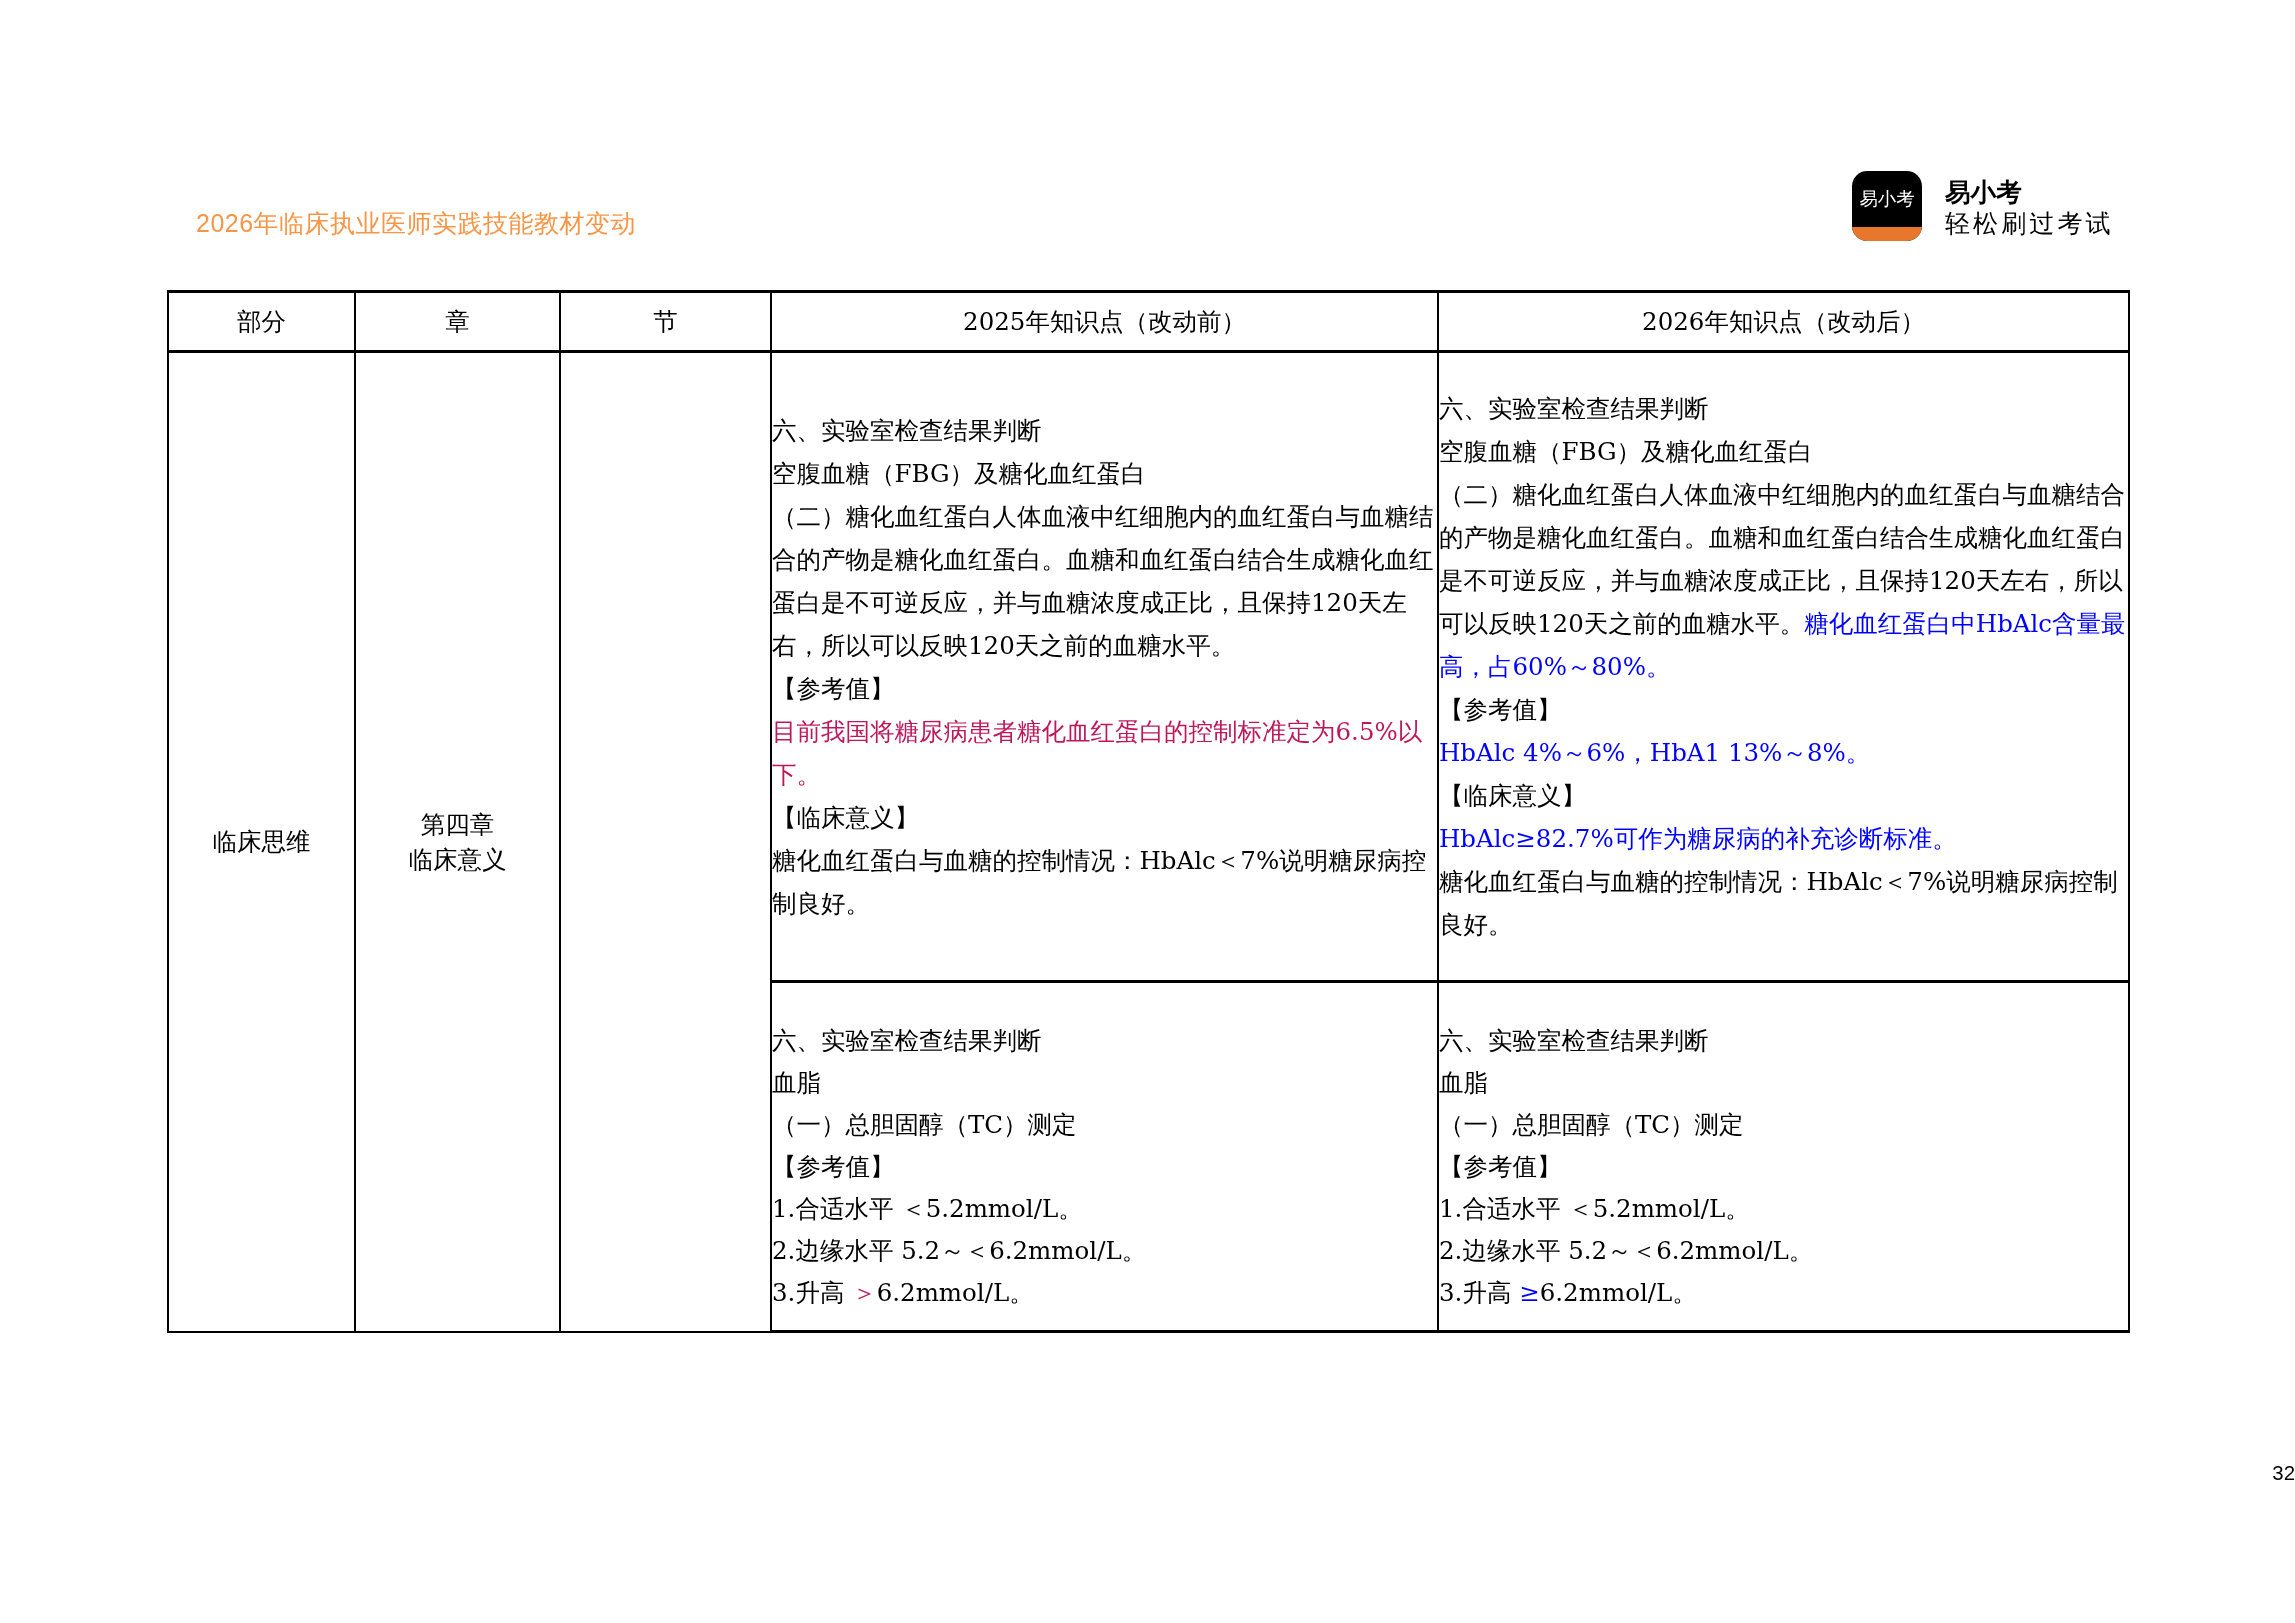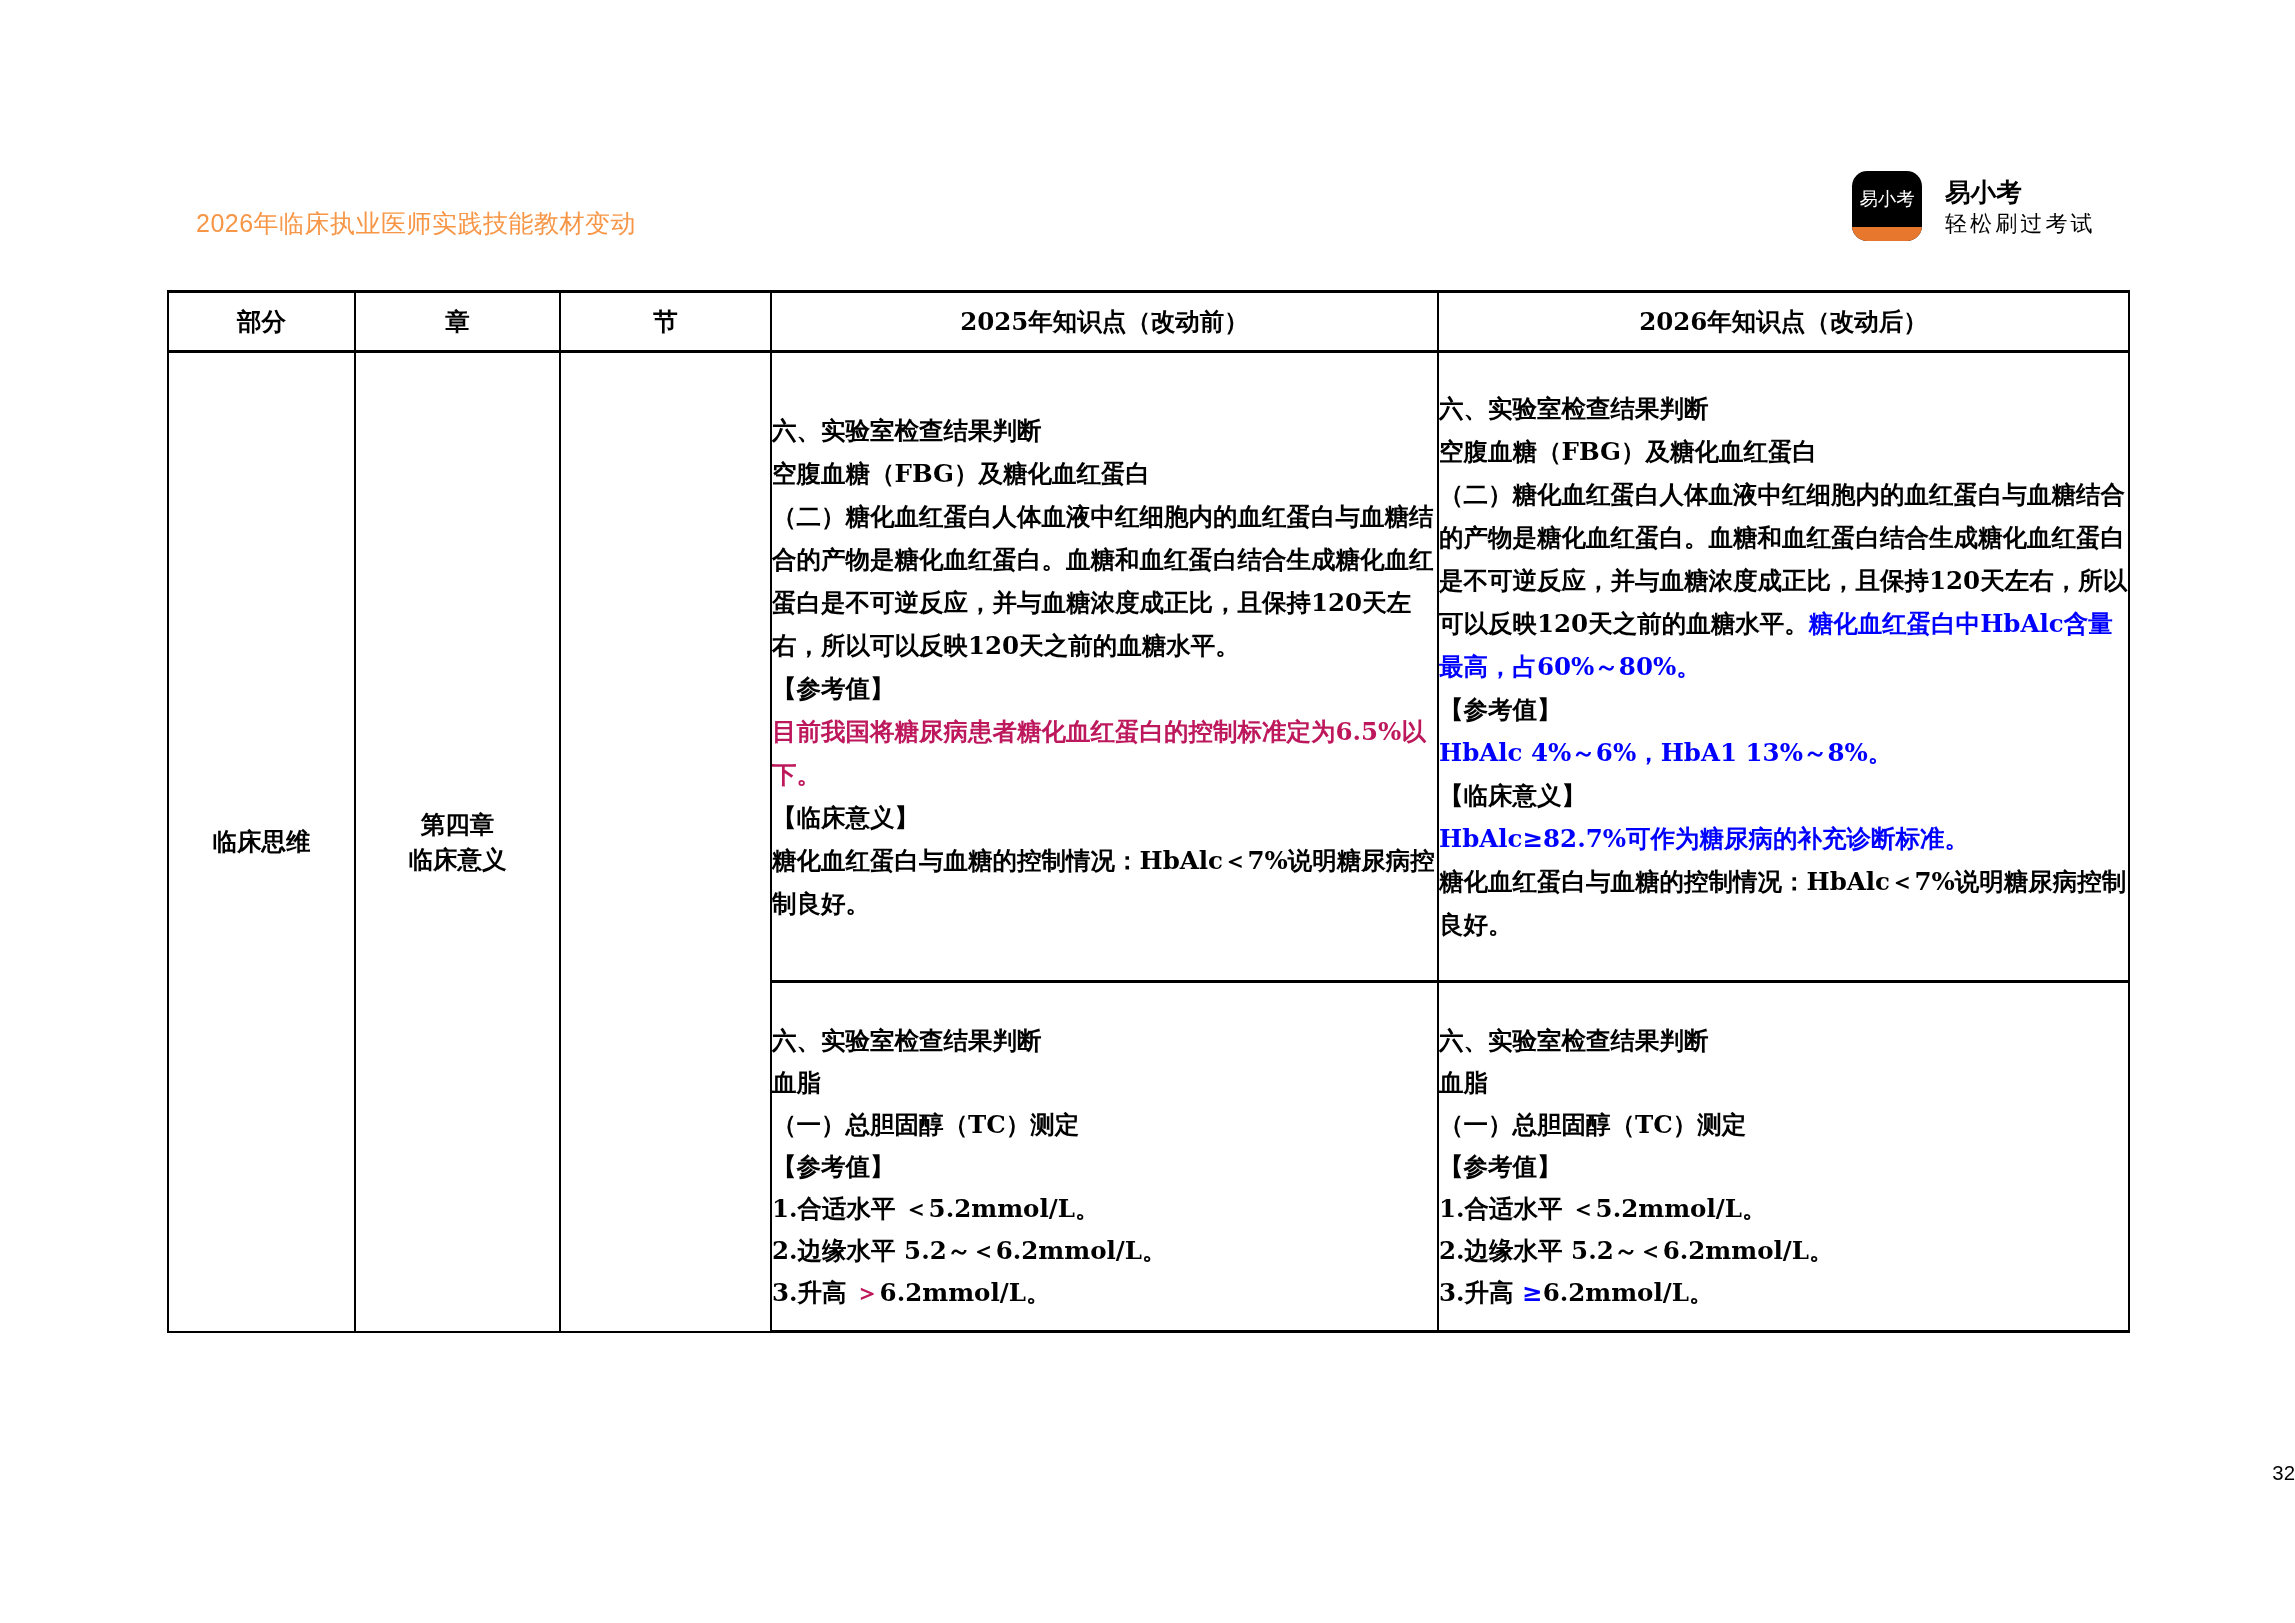--- a/index.html
+++ b/index.html
@@ -8,24 +8,24 @@
   .title { position:absolute; left:196px; top:207px; font-size:25px; color:#f79646;
            font-family:"Liberation Sans","DejaVu Sans",sans-serif; letter-spacing:0.5px; }
   .logo { position:absolute; left:1852px; top:171px; width:69px; width:70px; height:70px;
           border-radius:15.3px; overflow:hidden; background:#000; }
   .logo .top { position:absolute; left:0; top:0; width:100%; height:55px; display:flex;
                align-items:center; justify-content:center; color:#fff; font-size:18.4px;
                font-family:"DejaVu Sans",sans-serif; }
   .logo .bar { position:absolute; left:0; bottom:0; width:100%; height:14.3px; background:#e8772e; }
   .brand { position:absolute; left:1945px; top:176px; }
   .brand .name { font-size:25.6px; font-family:"DejaVu Sans",sans-serif; font-weight:bold; line-height:32px; }
-  .brand .slogan { font-size:22px; font-family:"DejaVu Sans",sans-serif; letter-spacing:3.1px; line-height:31px; }
+  .brand .slogan { font-size:25px; font-family:"DejaVu Sans",sans-serif; letter-spacing:3.1px; line-height:31px; }
 
   table.main { position:absolute; left:167px; top:290px; border-collapse:collapse; table-layout:fixed; width:1961px; }
-  table.main td, table.main th { border:2px solid #000; vertical-align:middle; font-weight:bold; padding:0; }
+  table.main td, table.main th { border:2px solid #000; vertical-align:middle; font-weight:normal; padding:0; }
   table.main thead th { height:57px; font-size:24.5px; text-align:center; border-bottom-width:3.6px; border-top-width:3.6px; }
   td.span { text-align:center; font-size:24.5px; line-height:35px; }
   td.content { vertical-align:top; padding:15.3px 15.3px 10.2px 17.4px; font-size:24.5px; line-height:43px; }
   td.content .ln { display:block; white-space:pre-wrap; }
   td.content.r2 { line-height:42px; padding-top:20.4px; }
   tr.row1 td.content { height:627px; }
   tr.row2 td.content { height:327px; }
   tr.row2 td { border-top-width:3.6px; }
   tr.row2 td.content { border-bottom-width:3.6px; }
   .red { color:#be185d; }

